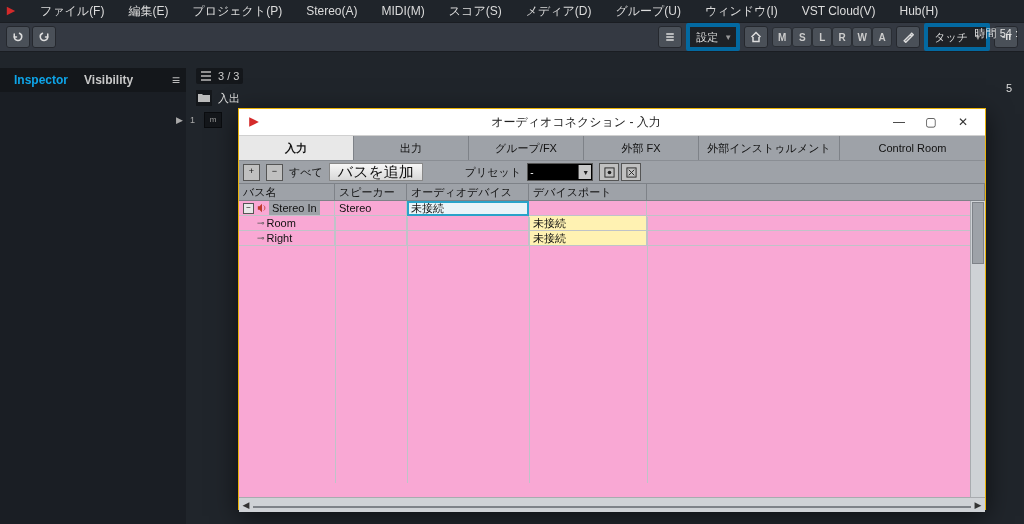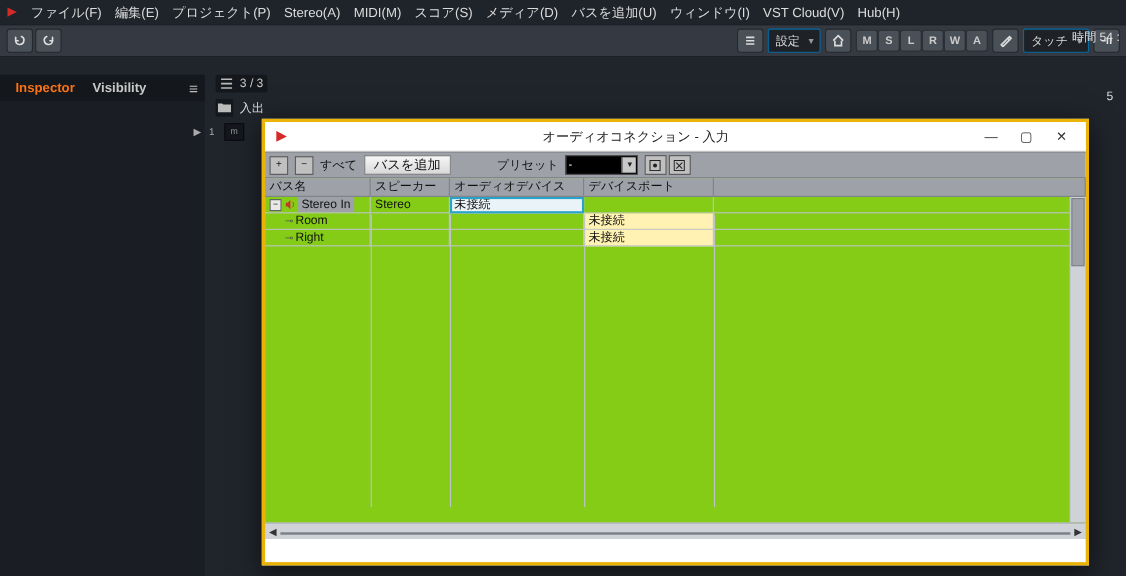--- a/index.html
+++ b/index.html
@@ -1,71 +1,71 @@
 <!DOCTYPE html>
 <html><head>
 <meta charset="utf-8">
 <style>
 html,body{margin:0;padding:0;font-family:"Meiryo UI","MS PGothic","Hiragino Sans",sans-serif;font-size:11px;color:#d8d8d8;background:#2a2f37;-webkit-user-select:none;user-select:none;overflow:hidden}
 #app{position:relative;width:1024px;height:524px;background:#2c3138}
 
 
-.menubar{display:flex;align-items:flex-start;height:22px;background:#1f242a;color:#dcdcdc;font-size:12px;gap:0}
+.menubar{display:flex;align-items:flex-start;height:22px;background:#1f242a;color:#dcdcdc;font-size:12px;gap:12px}
 .menubar .appicon{width:22px;height:22px;display:flex;align-items:center;justify-content:center;background:#1f242a}
 .menubar .appicon svg{width:14px;height:14px}
 .menubar .menu-item{padding:0 6px;height:22px;line-height:22px;white-space:nowrap;cursor:default}
 
 
 .toolbar{display:flex;align-items:center;height:28px;background:#343942;border-top:1px solid #1a1d22;border-bottom:1px solid #1a1d22;padding:0 6px;gap:4px}
 .tool-group{display:flex;align-items:center;gap:2px}
 .tool-btn{width:22px;height:20px;display:flex;align-items:center;justify-content:center;background:#4a5058;border:1px solid #25282e;border-radius:3px;color:#ddd;font-size:11px;cursor:pointer}
 .tool-btn svg{width:12px;height:12px;stroke:#ddd;fill:none;stroke-width:2}
-.tool-select{height:20px;background:#1e2126;border:1px solid #0369a1;color:#ddd;padding:0 18px 0 6px;border-radius:2px;font-size:11px;display:inline-flex;align-items:center;position:relative}
+.tool-select{height:20px;background:#1e2126;border:4px solid #0369a1;color:#ddd;padding:0 18px 0 6px;border-radius:2px;font-size:11px;display:inline-flex;align-items:center;position:relative}
 .tool-select:after{content:"▼";position:absolute;right:4px;font-size:8px;color:#999}
 .spacer{flex:1}
 .tool-badge{width:18px;height:18px;border:1px solid #2a2e34;border-radius:3px;display:flex;align-items:center;justify-content:center;background:#4a5058;color:#ccc;font-size:10px;font-weight:bold}
 
 
 .main{position:relative;height:calc(524px - 22px - 28px);background:#20252b}
 .panel-inspector{position:absolute;left:0;top:16px;width:186px;height:100%;background:#1a1e24}
 .panel-tabs{display:flex;align-items:center;gap:0;background:#14171b;padding:2px 6px}
 .panel-tab{padding:3px 8px;font-size:12px;color:#c8c8c8;font-weight:bold}
-.panel-tab.active{color:#f97316}
+.panel-tab.active{color:#0ea5e9}
 .panel-eq-icon{margin-left:auto;color:#bbb;font-size:14px;font-weight:bold}
 
 .track-strip{position:absolute;left:196px;top:16px;display:flex;align-items:center;gap:4px;color:#ccc}
 .track-chip{display:flex;align-items:flex-start;gap:6px;background:#14171b;padding:2px 4px;border-radius:2px}
 .track-chip svg{width:12px;height:12px}
 .time-display{position:absolute;right:6px;top:-26px;font-size:11px;color:#e0e0e0}
 
 
-.dialog{position:absolute;left:238px;top:56px;width:746px;height:400px;background:#fff;border:3px solid #eab308;box-shadow:0 6px 24px rgba(0,0,0,.6)}
+.dialog{position:absolute;left:238px;top:56px;width:746px;height:400px;background:#fff;border:1px solid #eab308;box-shadow:0 6px 24px rgba(0,0,0,.6)}
 .dlg-titlebar{display:flex;align-items:center;height:26px;background:#fff;color:#222;border-bottom:1px solid #d0d0d0;padding:0 6px}
 .dlg-icon{width:18px;height:18px;display:flex;align-items:center;justify-content:center;margin-right:6px}
 .dlg-icon svg{width:16px;height:16px}
 .dlg-title{flex:1;text-align:center;font-size:12px;color:#222}
 .dlg-btn{width:32px;height:22px;display:flex;align-items:center;justify-content:center;color:#333;font-family:Arial;font-size:12px;cursor:pointer}
 
 .dlg-tabs{display:flex;height:24px;background:#9ea2a8}
 .dlg-tab{flex:0 0 auto;width:114px;text-align:center;line-height:24px;font-size:11px;color:#111;border-right:1px solid #7e8288;background:#9ea2a8;cursor:default}
 .dlg-tab:last-child{border-right:none}
 .dlg-tab.active{background:#e8e8e8;font-weight:bold}
 
 .dlg-toolbar{display:flex;align-items:center;height:22px;background:#9ea2a8;color:#111;padding:0 4px;gap:6px;border-top:1px solid #8a8e94;border-bottom:1px solid #7e8288}
 .dlg-tool-iconbtn{width:15px;height:15px;border:1px solid #555;background:#c0c0c0;font-size:9px;line-height:13px;text-align:center;cursor:pointer}
 .dlg-tool-label{font-size:11px;color:#111}
-.dlg-tool-button{height:16px;padding:0 8px;background:linear-gradient(#f7f7f7,#d8d8d8);border:1px solid #888;font-size:12px;color:#111;display:inline-flex;align-items:center;cursor:pointer}
+.dlg-tool-button{height:16px;padding:0 8px;background:linear-gradient(#f7f7f7,#d8d8d8);border:1px solid #888;font-size:15px;color:#111;display:inline-flex;align-items:center;cursor:pointer}
 .dlg-combo{height:16px;min-width:60px;background:#000;color:#fff;border:1px solid #555;font-size:10px;display:inline-flex;align-items:center;padding:0 2px;position:relative}
 .dlg-combo:after{content:"";position:absolute;right:1px;top:1px;bottom:1px;width:12px;background:#c8c8c8;border-left:1px solid #555}
 .dlg-combo:before{content:"▼";position:absolute;right:3px;font-size:7px;color:#222;z-index:1}
 .dlg-iconpair{display:flex;gap:2px}
 .dlg-iconpair div{width:18px;height:16px;border:1px solid #555;background:#c0c0c0;display:flex;align-items:center;justify-content:center}
 .dlg-iconpair svg{width:11px;height:11px}
 
-.dlg-grid{position:relative;background:#84cc16;height:calc(400px - 26px - 24px - 22px)}
+.dlg-grid{position:relative;background:#f9a8d4;height:calc(400px - 26px - 24px - 22px)}
 .grid-head{display:flex;height:16px;background:#9ea2a8;color:#111;font-size:11px;border-bottom:1px solid #7e8288}
 .grid-head div{border-right:1px solid #7e8288;padding:0 4px;line-height:16px;box-sizing:border-box;overflow:hidden}
 .col-name{width:96px}
 .col-spk{width:72px}
 .col-dev{width:122px}
 .col-port{width:118px}
 .col-rest{flex:1}
 
 .grid-body{position:relative;height:calc(100% - 16px - 16px);overflow:hidden}
 .grid-scroll-v{position:absolute;right:0;top:0;bottom:0;width:14px;background:#cfd2d6;border-left:1px solid #a8abaf}
@@ -102,21 +102,21 @@
           <path d="M4 4 L16 10 L4 16 Z" fill="#d42a2a"></path>
         </svg>
     </div>
     <div class="menu-item">ファイル(F)</div>
     <div class="menu-item">編集(E)</div>
     <div class="menu-item">プロジェクト(P)</div>
     <div class="menu-item">Stereo(A)</div>
     <div class="menu-item">MIDI(M)</div>
     <div class="menu-item">スコア(S)</div>
     <div class="menu-item">メディア(D)</div>
-    <div class="menu-item">バスを追加(U)</div>
+    <div class="menu-item">グループ(U)</div>
     <div class="menu-item">ウィンドウ(I)</div>
     <div class="menu-item">VST Cloud(V)</div>
     <div class="menu-item">Hub(H)</div>
 
   </div>
 
   <div class="toolbar">
     <div class="tool-group">
       <div class="tool-btn">
         <svg viewBox="0 0 16 16">
@@ -214,20 +214,28 @@
           <svg viewBox="0 0 20 20">
               <path d="M4 4 L16 10 L4 16 Z" fill="#d42a2a"></path>
             </svg>
         </div>
         <div class="dlg-title">オーディオコネクション - 入力</div>
         <div class="dlg-btn">—</div>
         <div class="dlg-btn">▢</div>
         <div class="dlg-btn close">✕</div>
       </div>
 
+      <div class="dlg-tabs">
+        <div class="dlg-tab active">入力</div>
+        <div class="dlg-tab">出力</div>
+        <div class="dlg-tab">グループ/FX</div>
+        <div class="dlg-tab">外部 FX</div>
+        <div class="dlg-tab" style="width:140px">外部インストゥルメント</div>
+        <div class="dlg-tab" style="flex:1">Control Room</div>
+      </div>
 
       <div class="dlg-toolbar">
         <div class="dlg-tool-iconbtn">+</div>
         <div class="dlg-tool-iconbtn">−</div>
         <span class="dlg-tool-label">すべて</span>
         <div class="dlg-tool-button">バスを追加</div>
         <span style="width:30px"></span>
         <span class="dlg-tool-label">プリセット</span>
         <div class="dlg-combo">-</div>
         <div class="dlg-iconpair">

